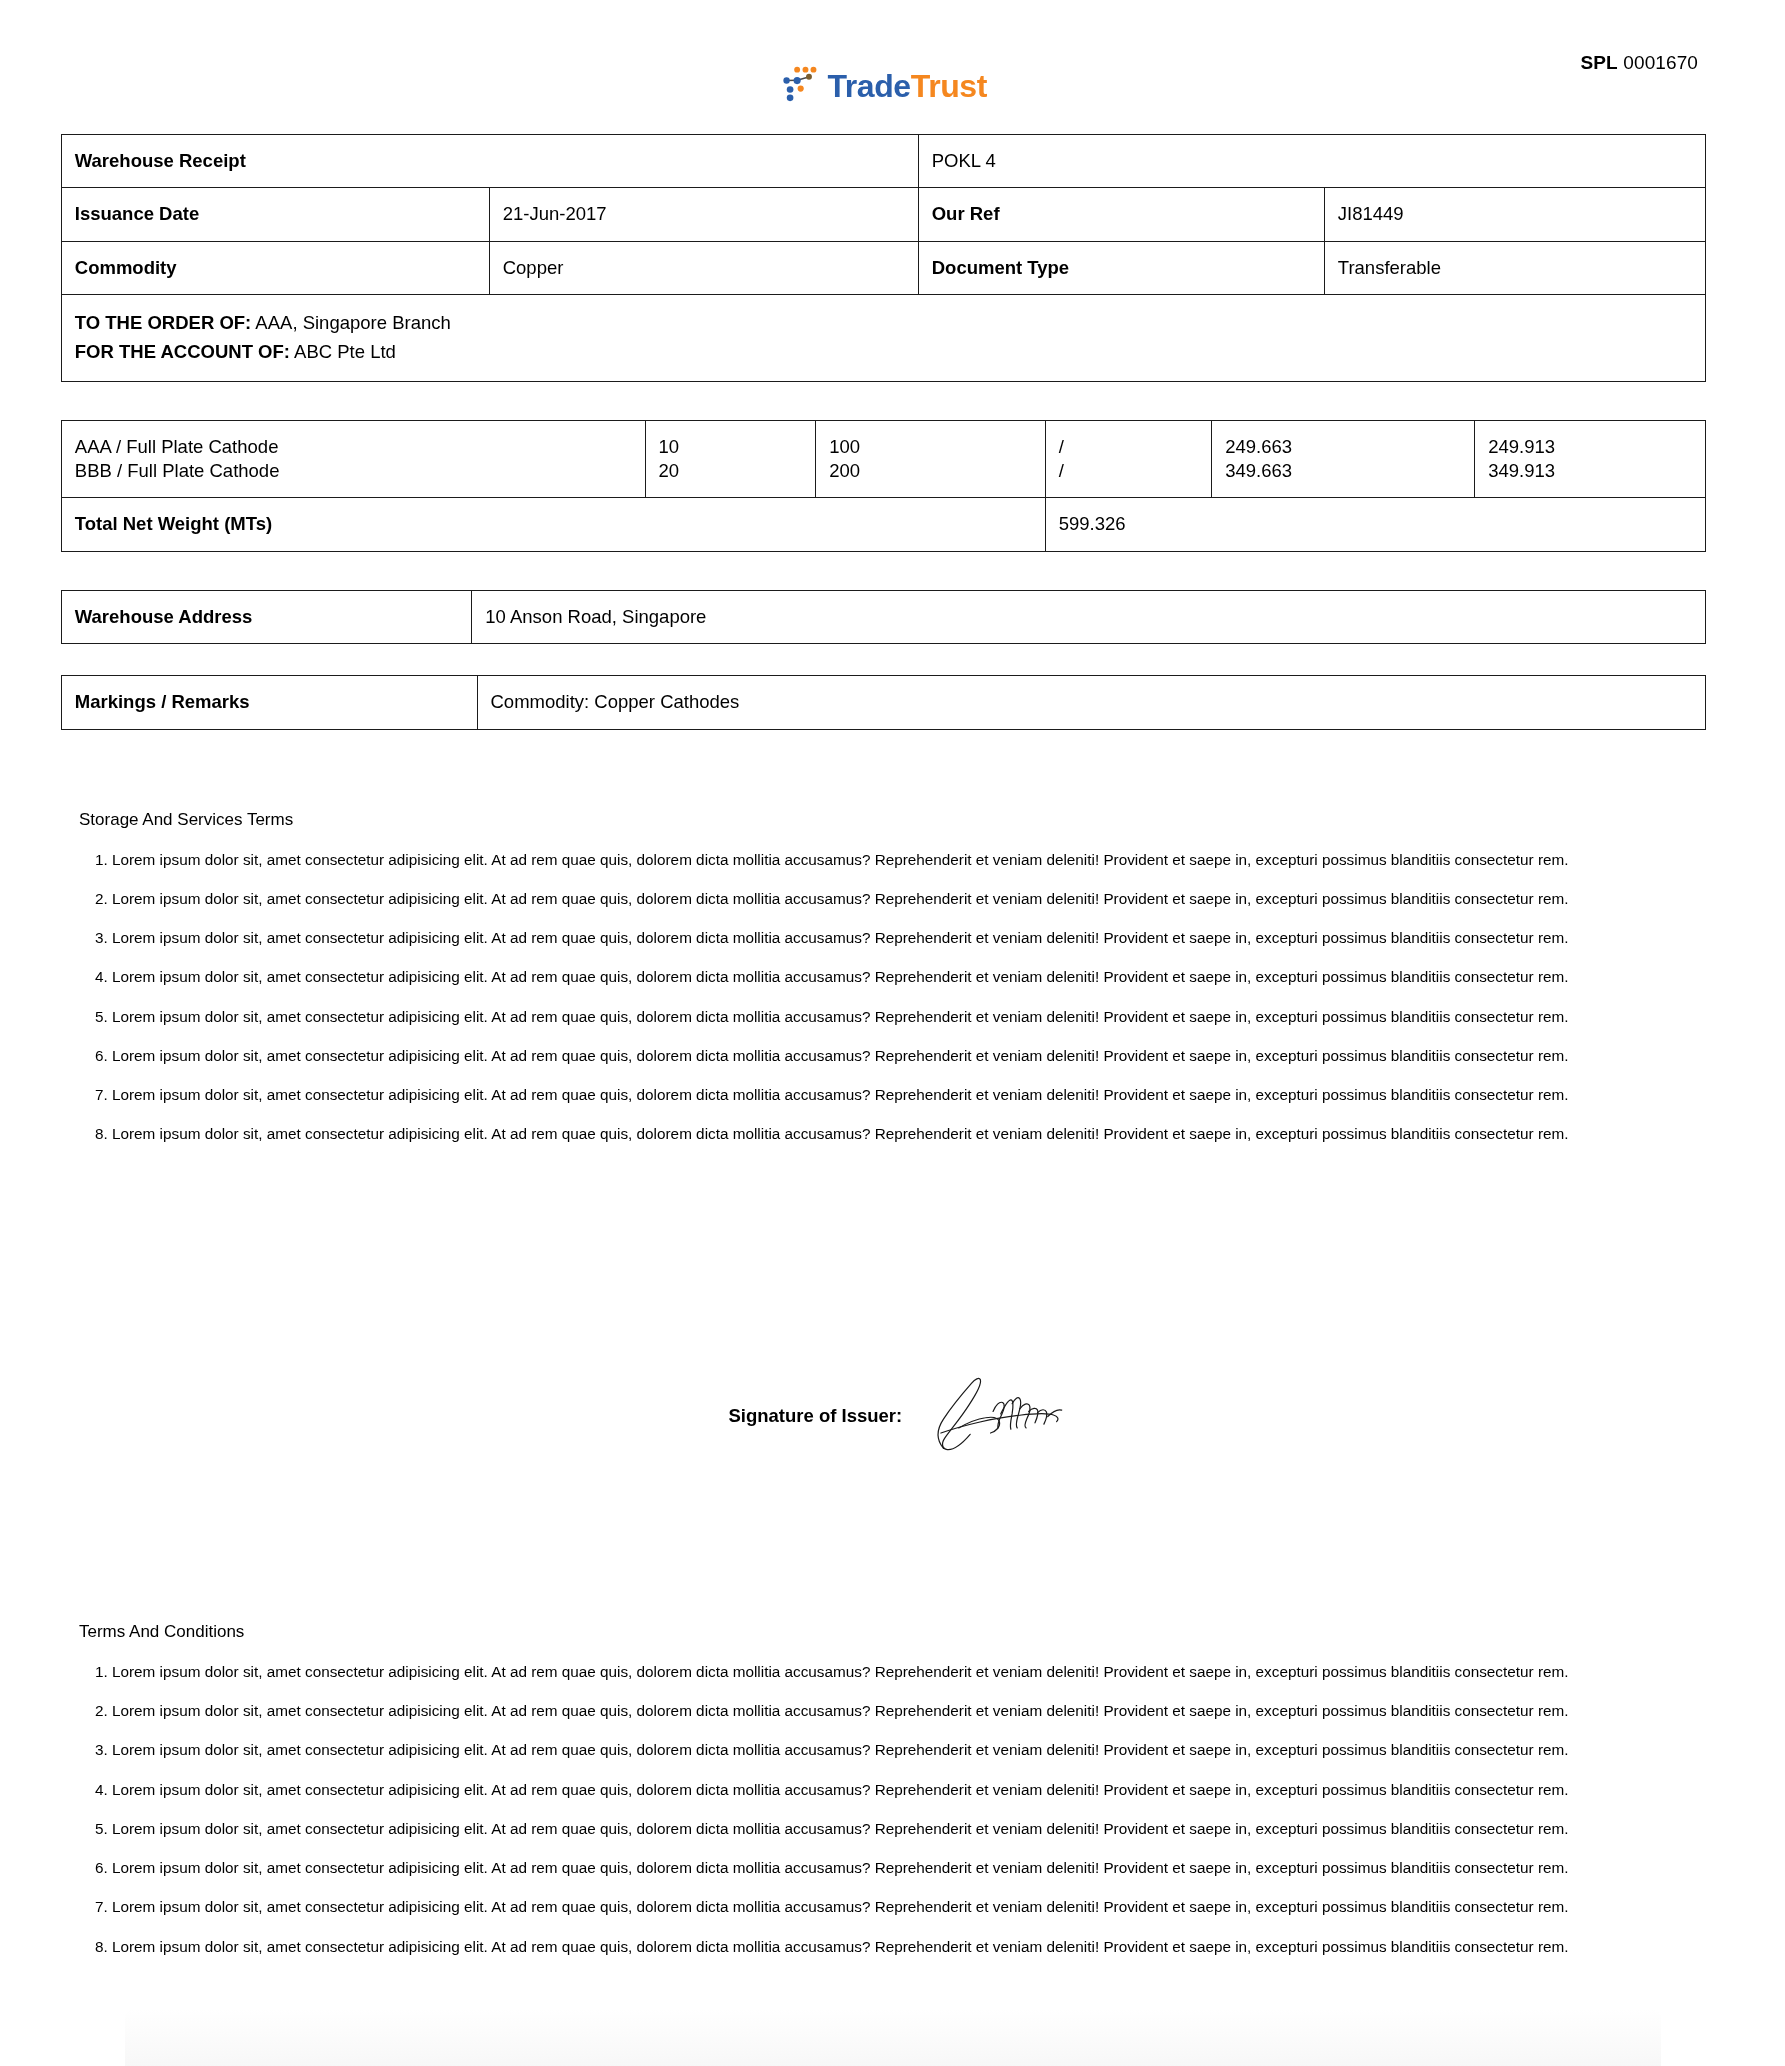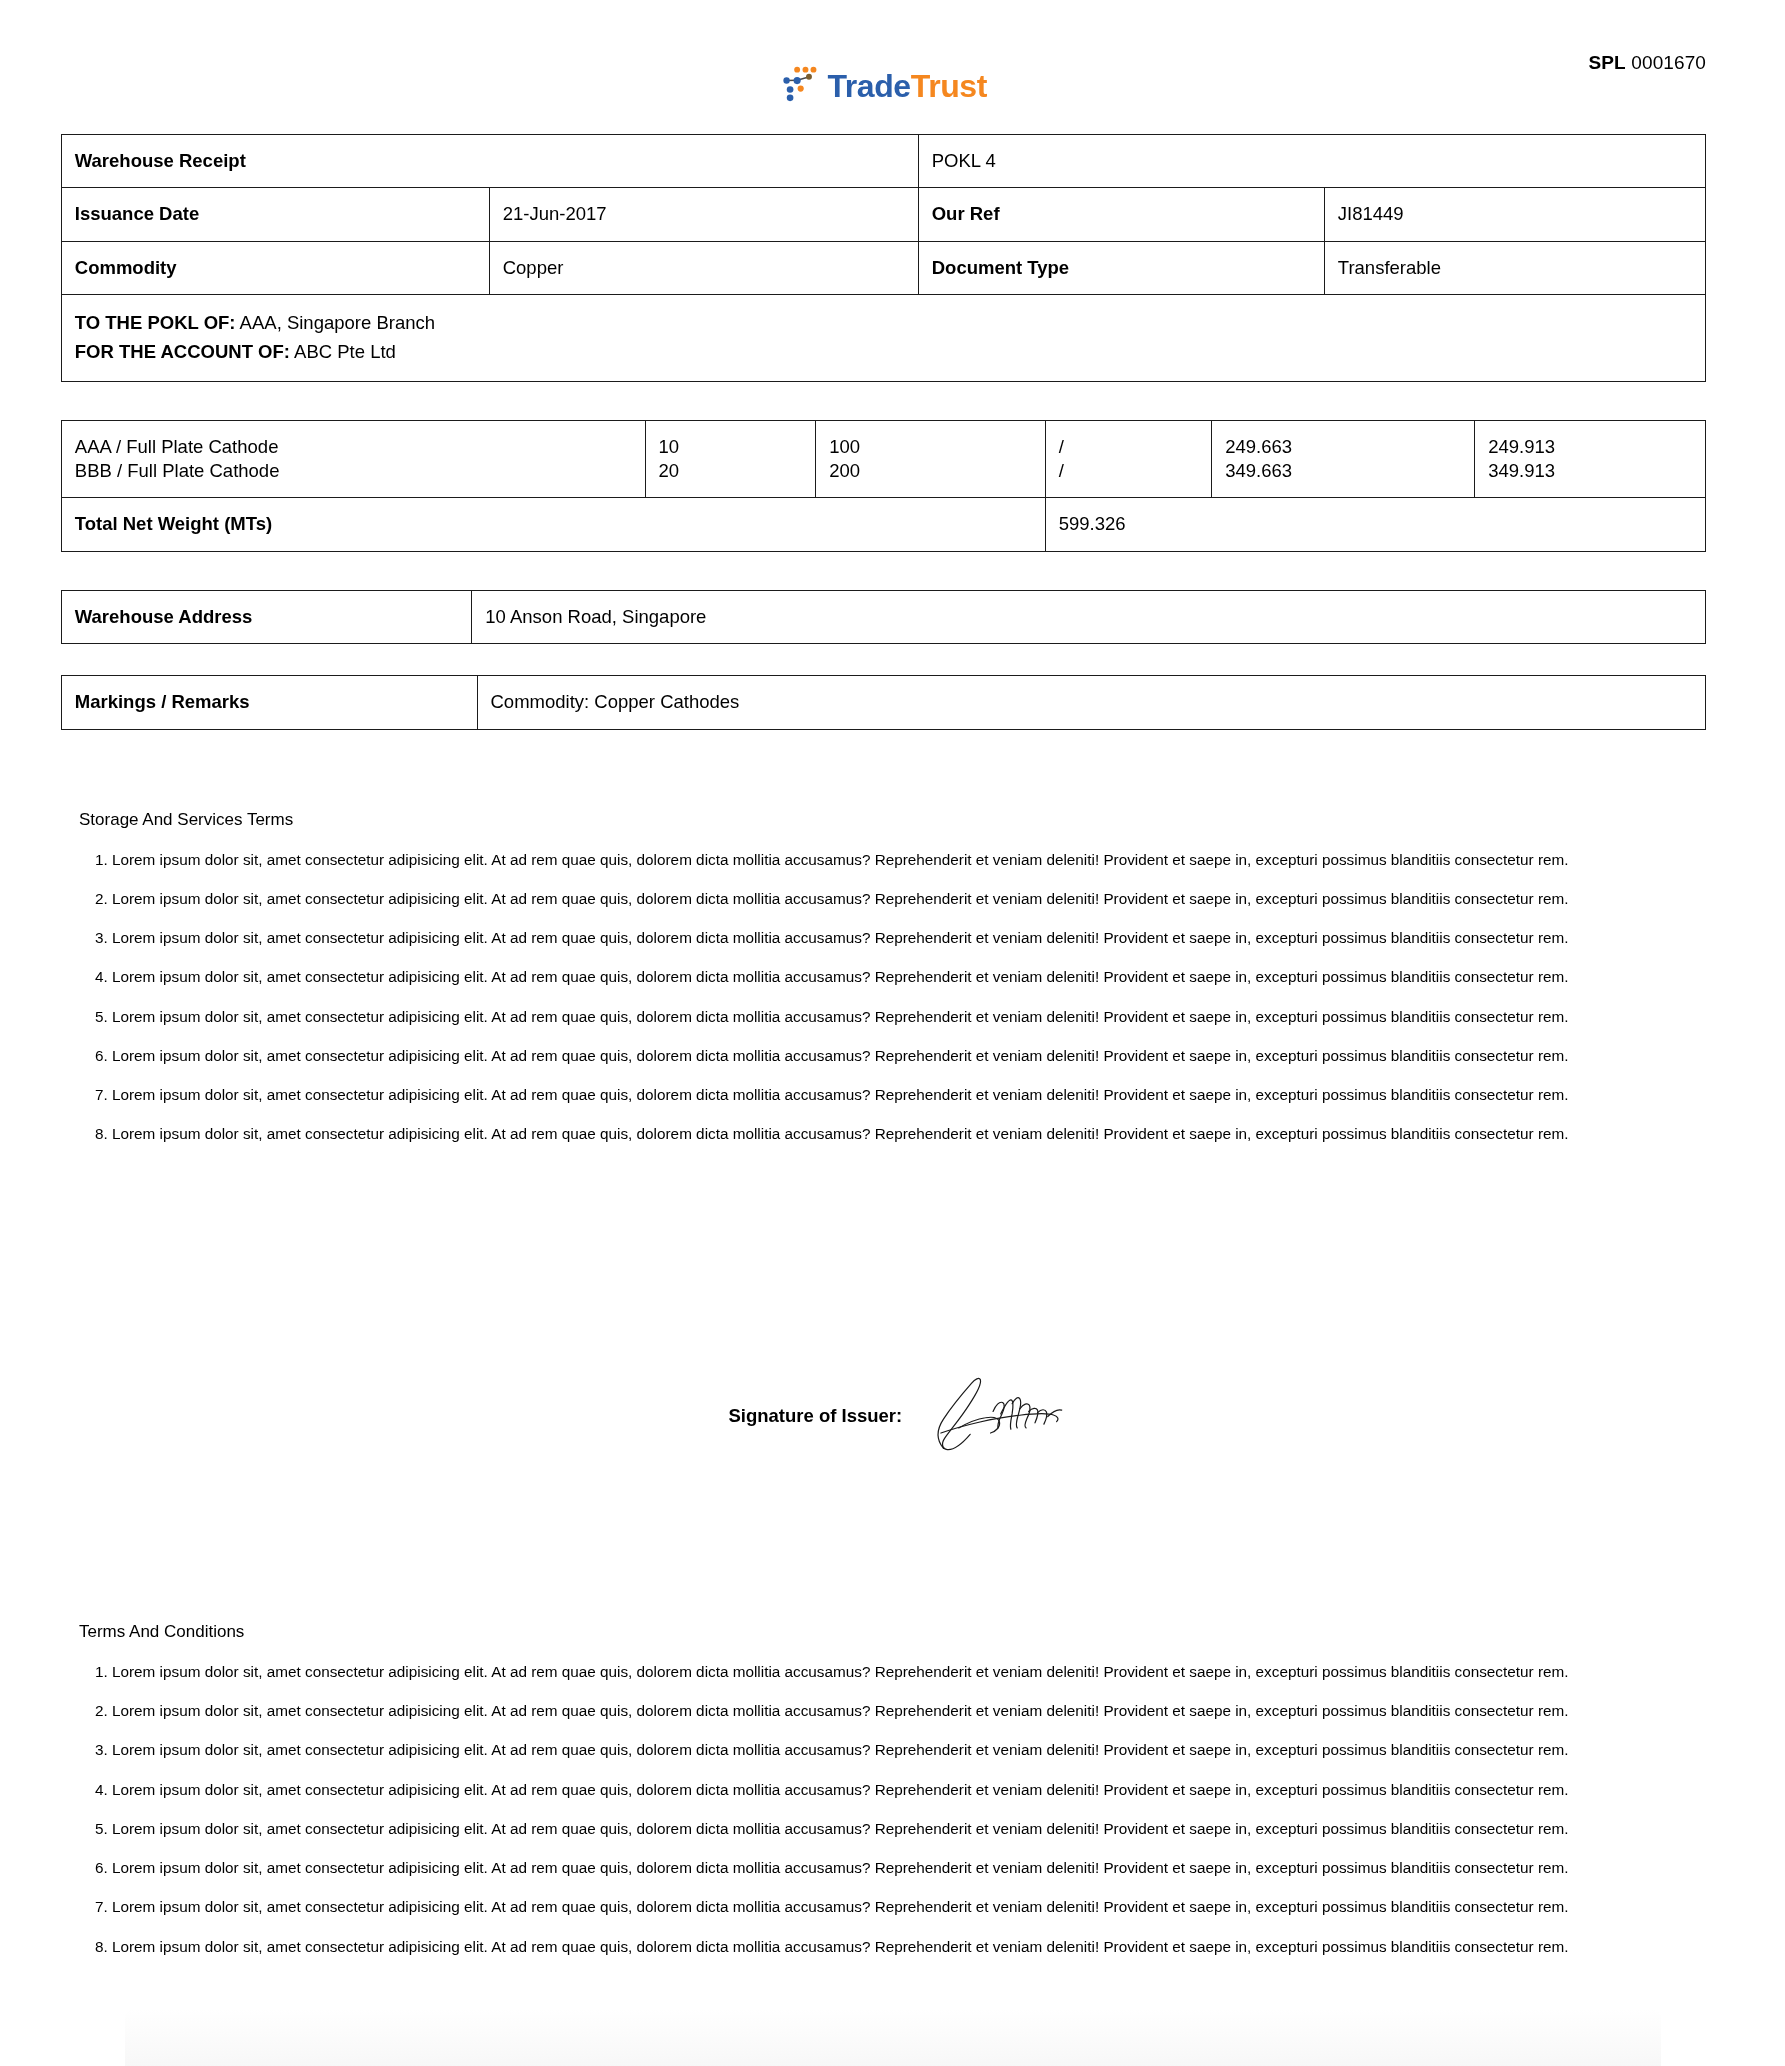--- a/index.html
+++ b/index.html
@@ -29,21 +29,21 @@
   }
 
   
   .doc-header {
     position: relative;
     height: 101px;
   }
   .spl-line {
     position: absolute;
     top: 19px;
-    right: 0;
+    right: 8px;
     font-size: 19px;
     letter-spacing: 0.1px;
     white-space: nowrap;
   }
   .spl-label { font-weight: 700; }
   .spl-value { font-weight: 400; padding-left: 5.7px; }
 
   .logo-wrap {
     position: absolute;
     left: 50%;
@@ -187,21 +187,21 @@
         <td class="val">JI81449</td>
       </tr>
       <tr>
         <td class="lbl">Commodity</td>
         <td class="val">Copper</td>
         <td class="lbl">Document Type</td>
         <td class="val">Transferable</td>
       </tr>
       <tr>
         <td class="party-cell" colspan="4">
-          <div class="party-line"><strong>TO THE POKL OF:</strong> <span>AAA, Singapore Branch</span></div>
+          <div class="party-line"><strong>TO THE ORDER OF:</strong> <span>AAA, Singapore Branch</span></div>
           <div class="party-line"><strong>FOR THE ACCOUNT OF:</strong> <span>ABC Pte Ltd</span></div>
         </td>
       </tr>
     </tbody>
   </table>
 
   <div class="block-gap"></div>
 
   <table class="tt">
     <colgroup>

